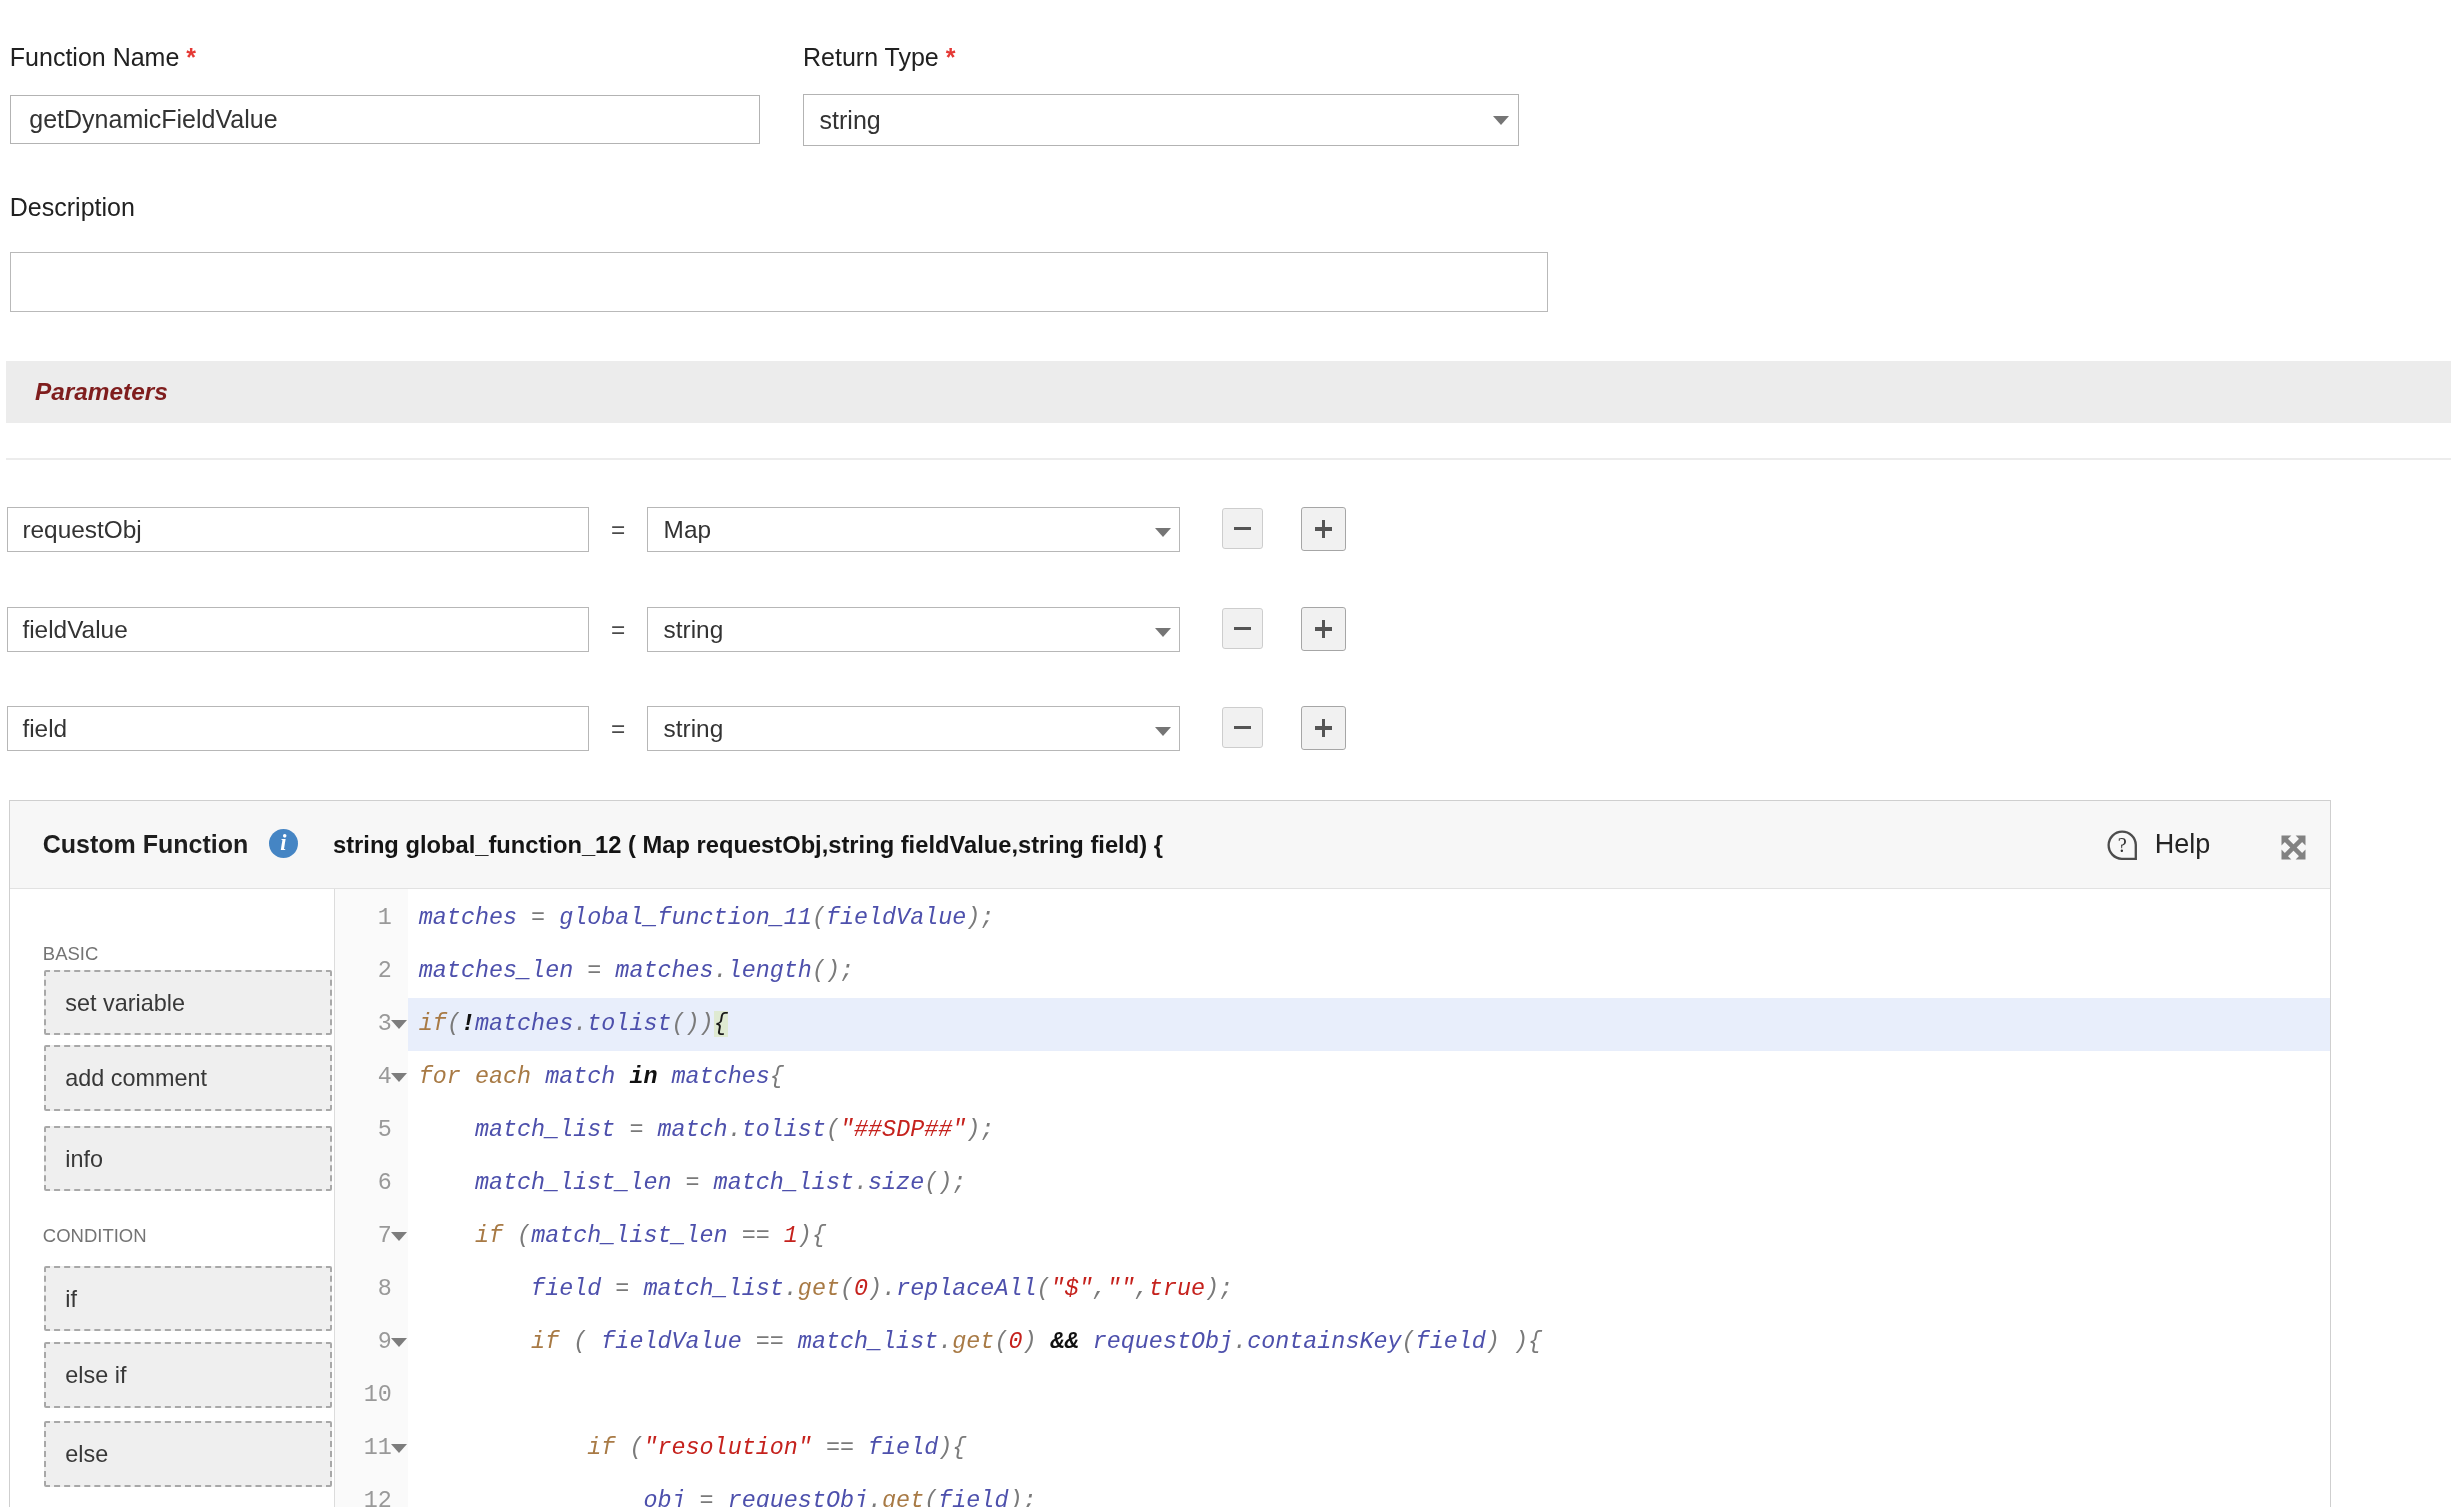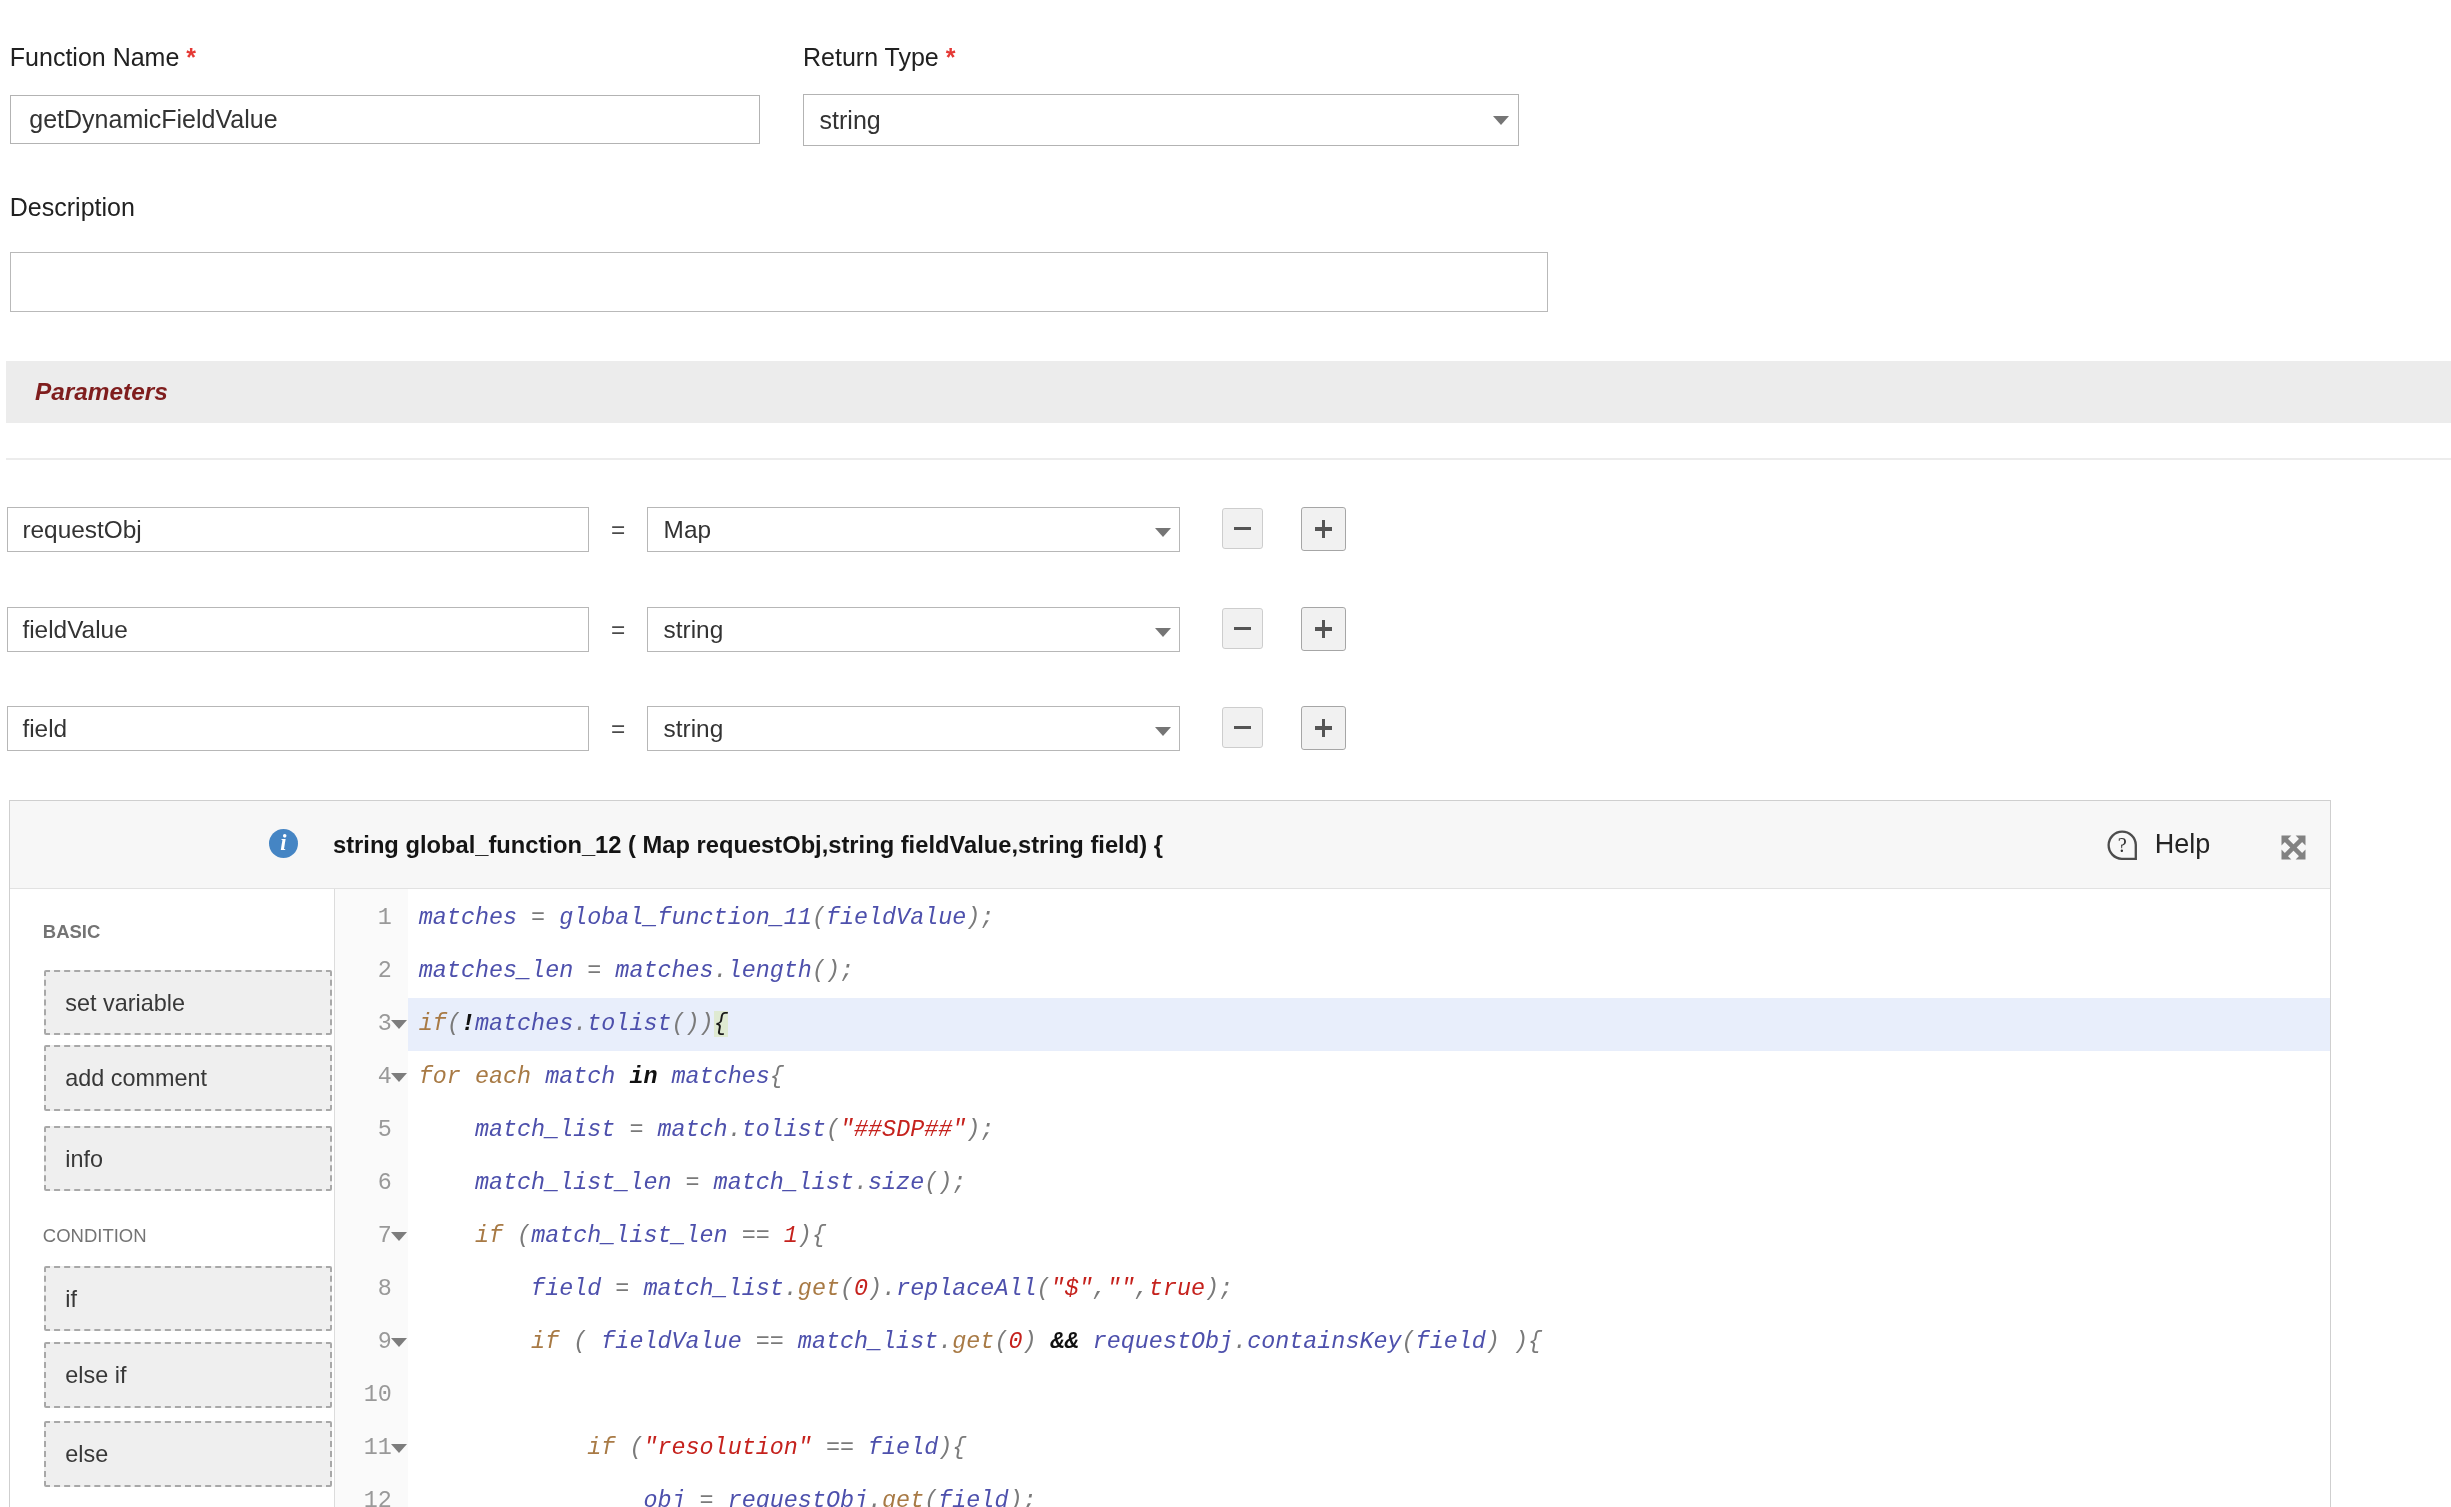--- a/index.html
+++ b/index.html
@@ -102,20 +102,21 @@
     </div>
   <div class="pbtn" style="left:1301px;top:0;width:45px;height:44px;border:1px solid #a6a6a6;">
       <span class="h"></span>
       <span class="v"></span>
     </div>
 </div>
 
 <div class="abs" style="left:8.8px;top:800px;width:2322px;height:741px;border:1px solid #cfcfcf;box-sizing:border-box;">
 
   <div class="abs" style="left:0;top:0;right:0;height:88px;background:#f7f7f7;border-bottom:1px solid #e2e2e2;box-sizing:border-box;">
+    <div class="abs" style="left:33px;top:0;line-height:87px;font-size:25px;font-weight:700;color:#1e1e1e;">Custom Function</div>
     <div class="abs" style="left:259px;top:28px;width:29px;height:29px;border-radius:50%;background:#4585c4;color:#fff;text-align:center;font-family:'Liberation Serif',serif;font-style:italic;font-weight:700;font-size:22.4px;line-height:28px;">i</div>
     <div class="abs" style="left:323px;top:0;line-height:87px;font-size:24.4px;font-weight:700;color:#141414;transform:scaleX(0.972);transform-origin:left center;white-space:nowrap;">string global_function_12 ( Map requestObj,string fieldValue,string field) {</div>
     <svg class="abs" style="left:2096px;top:28px;" width="33" height="34" viewBox="0 0 34 35">
       <path d="M 30.7 16.2 A 14 14 0 1 0 16.2 30.7 L 30.7 30.7 Z" fill="none" stroke="#4c4c4c" stroke-width="2.4"></path>
       <text x="16.8" y="23.5" text-anchor="middle" font-size="21" fill="#333" font-family="Liberation Serif,serif">?</text>
     </svg>
     <div class="abs" style="left:2145px;top:0;line-height:87px;font-size:27px;color:#242424;">Help</div>
     <svg class="abs" style="left:2271px;top:34px;" width="25" height="25" viewBox="0 0 26 26">
       <g stroke="#828282" stroke-width="4.6">
           <path d="M4 4 L22 22"></path>
@@ -123,21 +124,21 @@
         </g>
       <g fill="#828282">
         <polygon points="0.5,0.5 10.8,0.5 0.5,10.8"></polygon>
         <polygon points="25.5,0.5 15.2,0.5 25.5,10.8"></polygon>
         <polygon points="0.5,25.5 10.8,25.5 0.5,15.2"></polygon>
         <polygon points="25.5,25.5 15.2,25.5 25.5,15.2"></polygon>
       </g>
     </svg>
   </div>
 
-  <div class="cat" style="top:120px;font-weight:bold;">BASIC</div>
+  <div class="cat" style="top:142px;">BASIC</div>
   <div class="sbtn" style="top:169px;height:65px;">
       <span>set variable</span>
     </div>
   <div class="sbtn" style="top:244px;height:66px;">
       <span>add comment</span>
     </div>
   <div class="sbtn" style="top:325px;height:65px;">
       <span>info</span>
     </div>
   <div class="cat" style="top:424px;">CONDITION</div>

